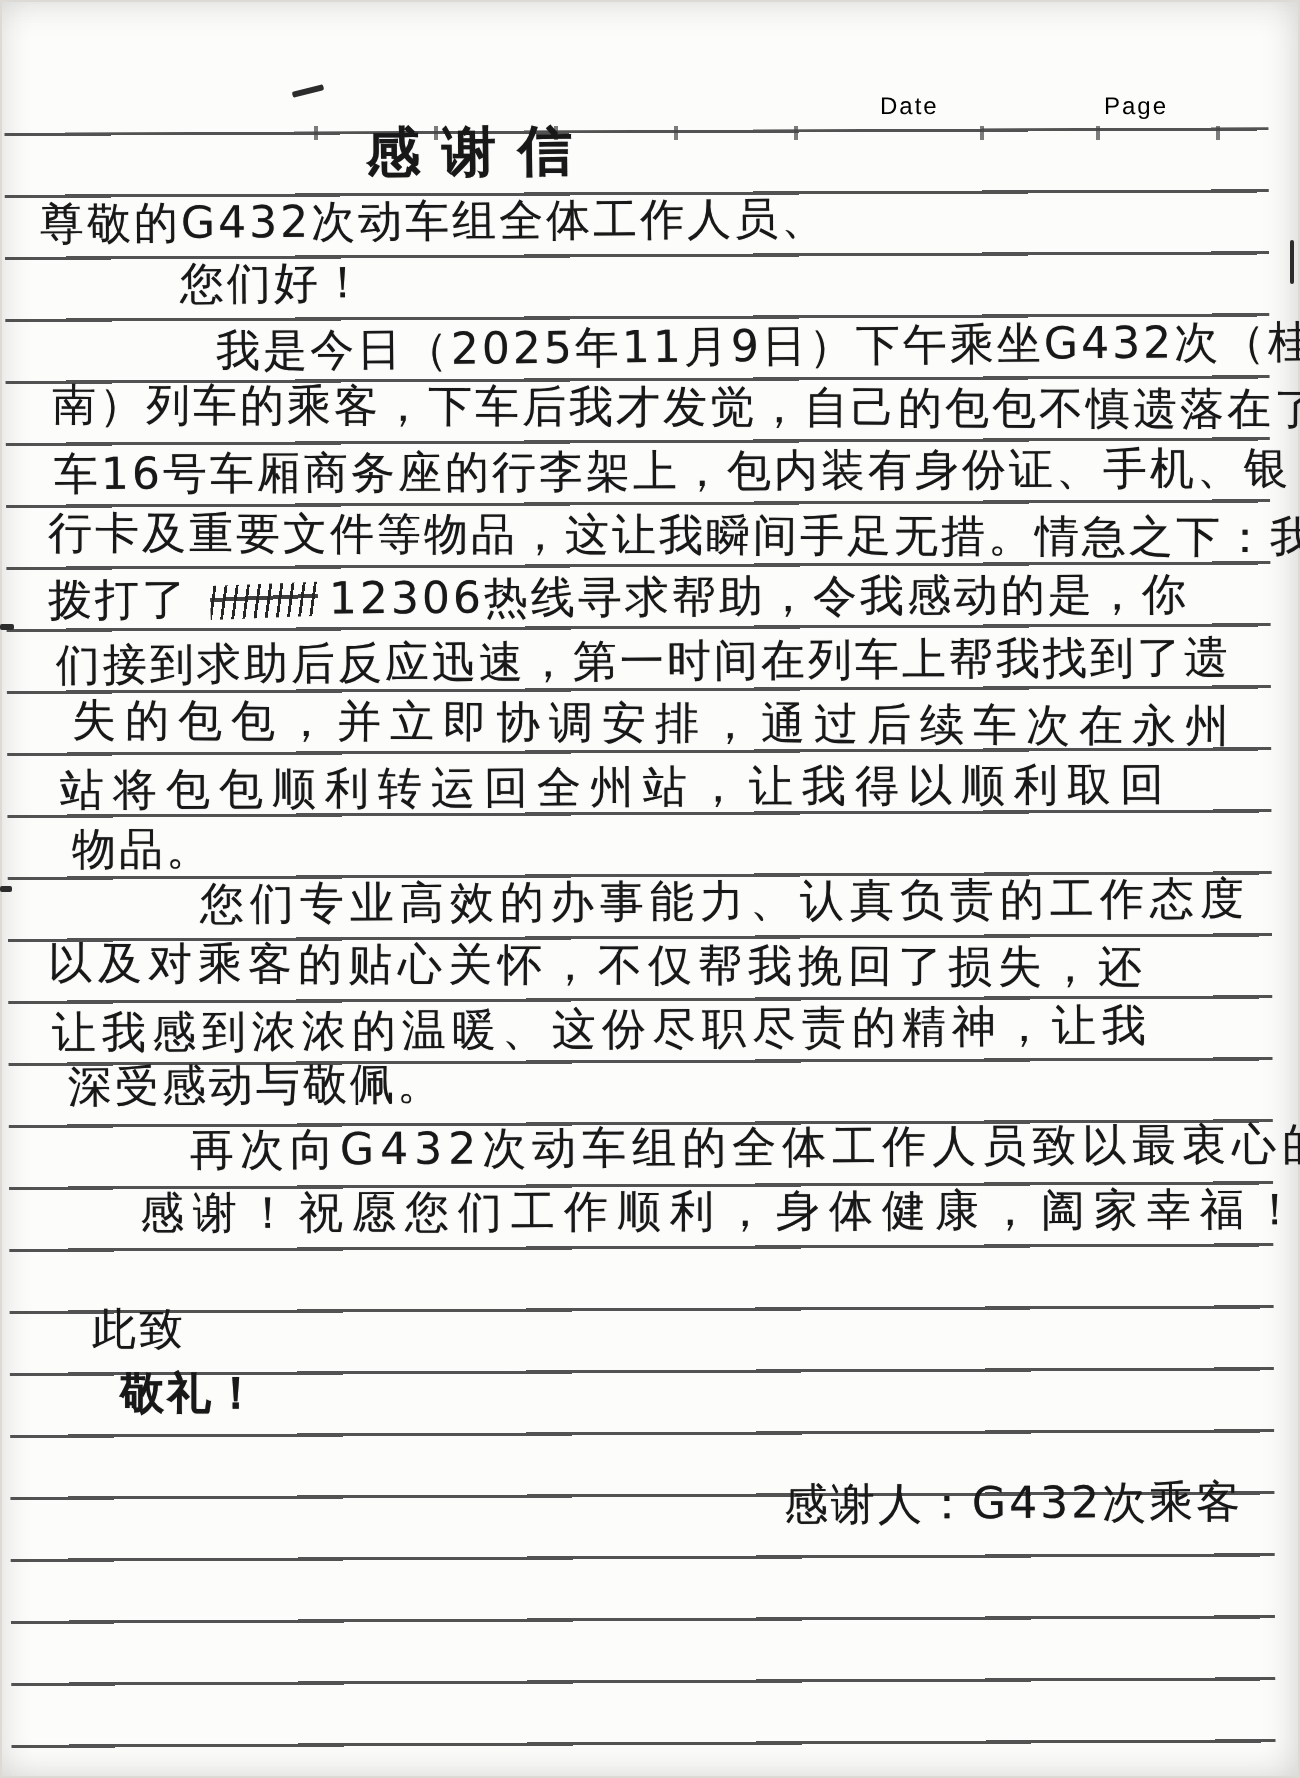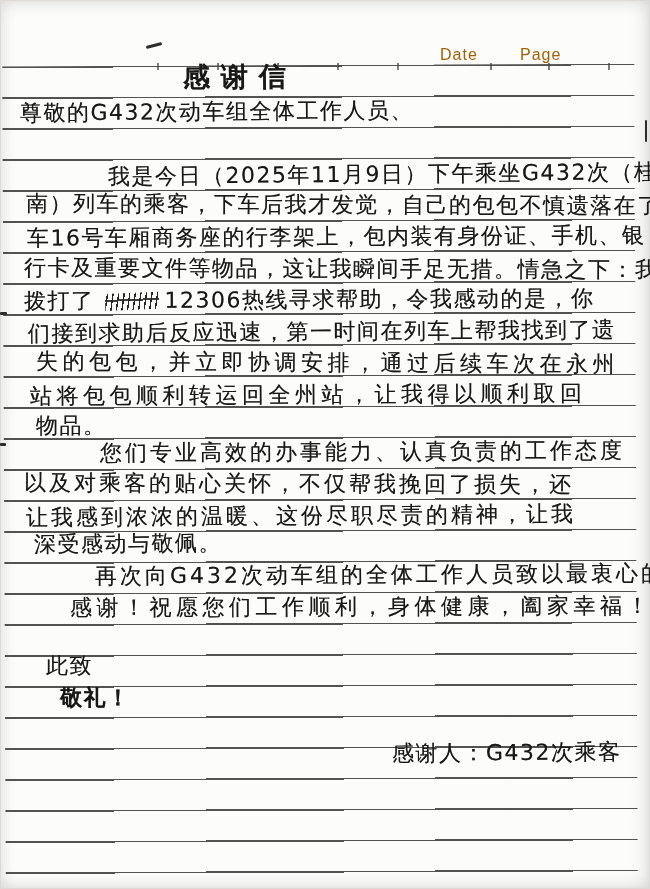--- a/index.html
+++ b/index.html
@@ -18,21 +18,21 @@
       inset -8px 0 14px rgba(0,0,0,.07),
       inset 0 -8px 14px rgba(0,0,0,.05),
       inset 0 10px 12px rgba(0,0,0,.04),
       inset 10px 0 10px rgba(0,0,0,.03);
     overflow:hidden;
   }
   
   .hdr-label{
     position:absolute;
     font-family:"Liberation Sans",sans-serif;
-    font-size:16px;color:#a16207;letter-spacing:1px;
+    font-size:12px;color:#000000;letter-spacing:1px;
   }
   
   .rules{
     position:absolute;left:4px;right:14px;top:65px;height:810px;
     background:repeating-linear-gradient(
       to bottom,
       rgba(45,45,45,.82) 0px, rgba(45,45,45,.82) 1.6px,
       transparent 1.6px, transparent 31px);
     transform:rotate(-0.25deg);
     transform-origin:center;
@@ -65,41 +65,42 @@
       linear-gradient(to bottom, transparent 6px, rgba(30,30,30,.85) 6px 8px, transparent 8px);
   }
   .artifact{position:absolute;background:#2c2c2c;border-radius:1px;}
 </style>
 </head>
 <body>
 
 <div class="paper">
 
   <span class="hdr-label" style="left:440px;top:46px;">Date</span>
-  <span class="hdr-label" style="left:520px;top:46px;">Page</span>
+  <span class="hdr-label" style="left:552px;top:46px;">Page</span>
 
   <div class="rules"></div>
 
   <div class="tick" style="left:157px;"></div>
   <div class="tick" style="left:217px;"></div>
   <div class="tick" style="left:277px;"></div>
   <div class="tick" style="left:337px;"></div>
   <div class="tick" style="left:397px;"></div>
   <div class="tick" style="left:490px;"></div>
   <div class="tick" style="left:548px;"></div>
   <div class="tick" style="left:608px;"></div>
 
   <div class="artifact" style="left:146px;top:44px;width:16px;height:3px;transform:rotate(-14deg);"></div>
   <div class="artifact" style="left:0;top:312px;width:7px;height:3px;"></div>
   <div class="artifact" style="left:0;top:443px;width:6px;height:3px;"></div>
   <div class="artifact" style="left:645px;top:120px;width:2px;height:22px;"></div>
 
   <div class="hw title" style="left:183px;top:63px;transform:rotate(-.6deg);">感谢信</div>
 
   <div class="hw" style="left:20px;top:98px;transform:rotate(-.4deg);">尊敬的G432次动车组全体工作人员、</div>
+  <div class="hw" style="left:90px;top:129px;transform:rotate(-.5deg);">您们好！</div>
 
   <div class="hw" style="left:108px;top:160px;transform:rotate(-.5deg);">我是今日（2025年11月9日）下午乘坐G432次（桂林北至全州</div>
   <div class="hw" style="left:26px;top:191px;transform:rotate(.2deg);">南）列车的乘客，下车后我才发觉，自己的包包不慎遗落在了列</div>
   <div class="hw" style="left:27px;top:223px;transform:rotate(-.3deg);">车16号车厢商务座的行李架上，包内装有身份证、手机、银</div>
   <div class="hw" style="left:24px;top:255px;transform:rotate(.2deg);">行卡及重要文件等物品，这让我瞬间手足无措。情急之下：我</div>
 
   <div class="hw" style="left:24px;top:286px;transform:rotate(-.3deg);">
     <span>拨打了</span><span class="scratch"></span><span>12306热线寻求帮助，令我感动的是，你</span>
   </div>
 

